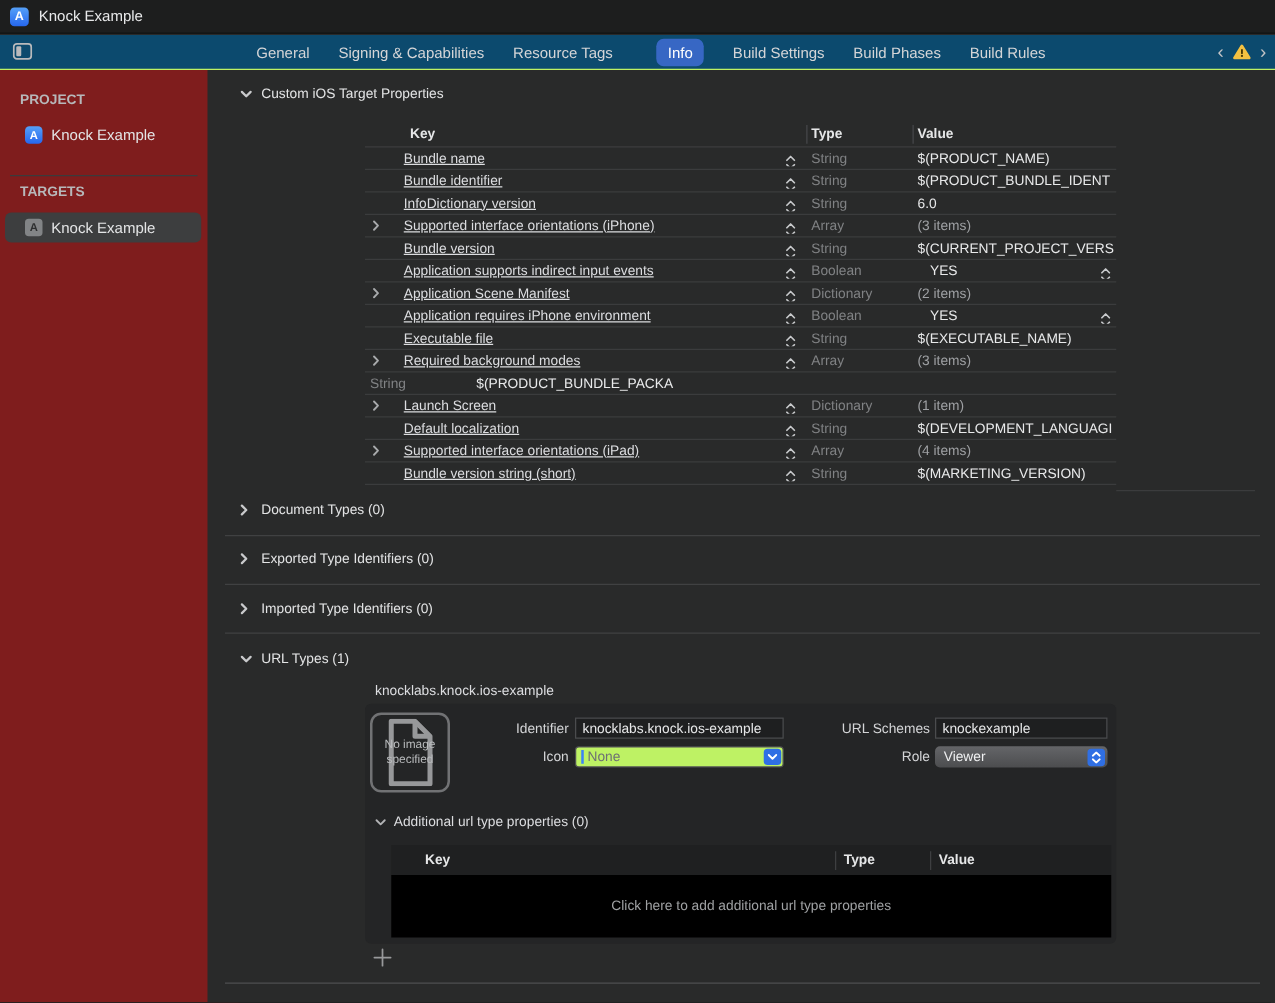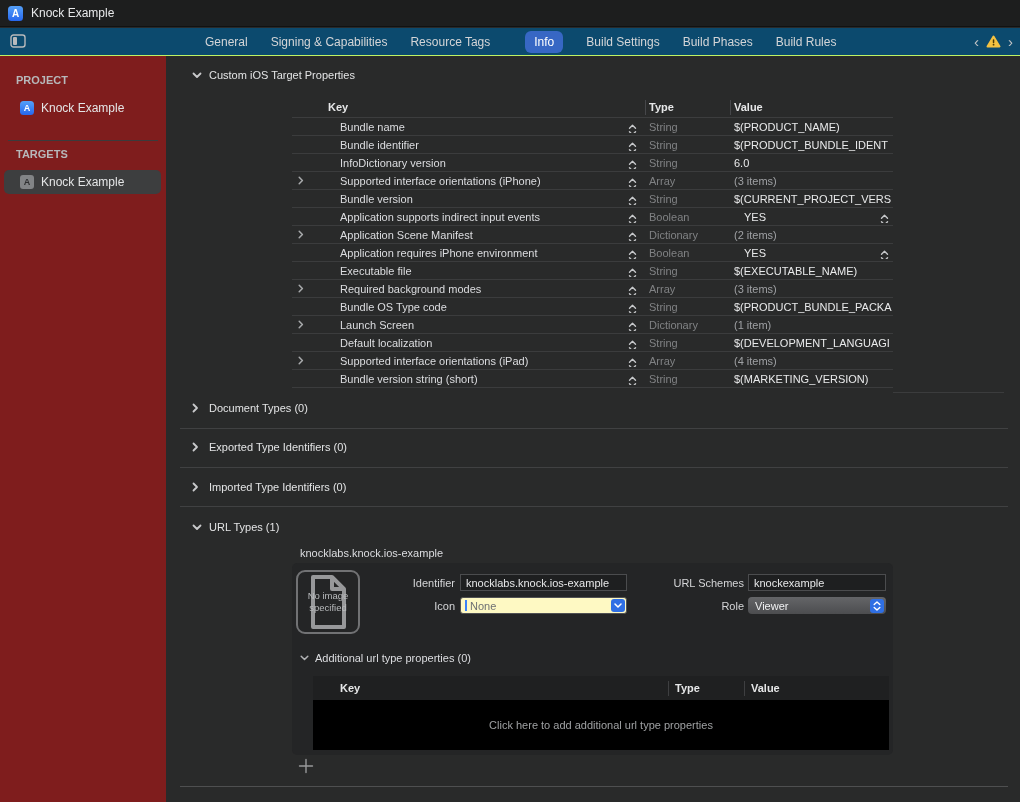--- a/index.html
+++ b/index.html
@@ -66,21 +66,21 @@
   .phead { display:flex; height:22px; align-items:center; border-bottom:1px solid #3c3d3e; position:relative; }
   .phead .hc { font-weight:bold; color:#e6e7e8; }
   .phead .hc.k { width:353px; padding-left:36px; }
   .phead .hc.t { width:85px;  padding-left:4px; }
   .phead .hc.v { width:163px; padding-left:4px; }
   .phead .vtick { position:absolute; top:4px; width:1px; height:15px; background:#46474a; }
   .prop-row { display:flex; height:18px; align-items:center; border-bottom:1px solid #3b3c3d; }
   .prop-row .cell { overflow:hidden; white-space:nowrap; }
   .prop-row .key { width:353px; display:flex; align-items:center; position:relative; }
   .prop-row .disc { width:14px; margin-left:6px; display:flex; }
-  .prop-row .ktext { margin-left:28px; color:#dcdde0; }
+  .prop-row .ktext { margin-left:11px; color:#dcdde0;text-decoration:underline; }
   .prop-row .stepper { position:absolute; right:8px; top:3px; }
   .prop-row .type { width:85px; padding-left:4px; color:#808284; }
   .prop-row .val { width:163px; padding-left:4px; color:#e9eaeb; position:relative; display:flex; align-items:center; }
   .prop-row .val .muted { color:#9fa1a4; }
   .prop-row .val .boolVal { padding-left:10px; }
   .prop-row .val .stepper { position:absolute; right:4px; top:3px; }
   .rline { position:absolute; height:1px; background:#3b3c3d; }
   
   .urltitle { position:absolute; left:134px; top:491px; color:#dcdde0; }
   .urlpanel {
@@ -94,21 +94,21 @@
   .imgwell .ph {
     position:absolute; inset:0; display:flex; align-items:center; justify-content:center;
     text-align:center; color:#b9bbbd; font-size:9.5px; line-height:1.25; padding:4px;
   }
   .flabel { position:absolute; text-align:right; color:#d4d5d7; }
   .tfield {
     position:absolute; height:17px; background:#1e1f20; border:1px solid #4b4c4e;
     color:#e6e7e8; display:flex; align-items:center; padding-left:5px; white-space:nowrap; overflow:hidden;
   }
   .combo {
-    position:absolute; height:17px; background:#fef9c3; border:1px solid #505153; border-radius:3px;
+    position:absolute; height:17px; background:#bef264; border:1px solid #505153; border-radius:3px;
     display:flex; align-items:center; overflow:hidden;
   }
   .combo .caret { width:2px; height:11px; background:#3b82f7; margin-left:4px; }
   .combo .ctext { margin-left:3px; color:#6e7073; }
   .combo .cbtn {
     position:absolute; right:1px; top:1px; width:14px; height:13px; border-radius:3px;
     background:#2f6fe4; display:flex; align-items:center; justify-content:center;
   }
   .popup {
     position:absolute; height:17px; border-radius:4px;
@@ -385,30 +385,20 @@
                   <path d="M1.5 7.8 L4.5 10.8 L7.5 7.8" fill="none" stroke="#c7c9cb" stroke-width="1.4" stroke-linecap="round" stroke-linejoin="round"></path>
                 </svg>
               </span>
             </div>
             <div class="cell type">Array</div>
             <div class="cell val">
               <span class="muted ">(3 items)</span>
             </div>
           </div>
           <div class="prop-row">
-            <div class="cell key">
-              <span class="disc"></span>
-              <span class="ktext">Bundle OS Type code</span>
-              <span class="stepper">
-                <svg width="9" height="12" viewBox="0 0 9 12">
-                  <path d="M1.5 4.2 L4.5 1.2 L7.5 4.2" fill="none" stroke="#c7c9cb" stroke-width="1.4" stroke-linecap="round" stroke-linejoin="round"></path>
-                  <path d="M1.5 7.8 L4.5 10.8 L7.5 7.8" fill="none" stroke="#c7c9cb" stroke-width="1.4" stroke-linecap="round" stroke-linejoin="round"></path>
-                </svg>
-              </span>
-            </div>
             <div class="cell type">String</div>
             <div class="cell val">
               <span class="">$(PRODUCT_BUNDLE_PACKA</span>
             </div>
           </div>
           <div class="prop-row">
             <div class="cell key">
               <span class="disc">
                 <svg width="6" height="9" viewBox="0 0 6 9">
                   <path d="M1.2 1.2 L4.4 4.5 L1.2 7.8" fill="none" stroke="#a8aaac" stroke-width="1.5" stroke-linecap="round" stroke-linejoin="round"></path>

